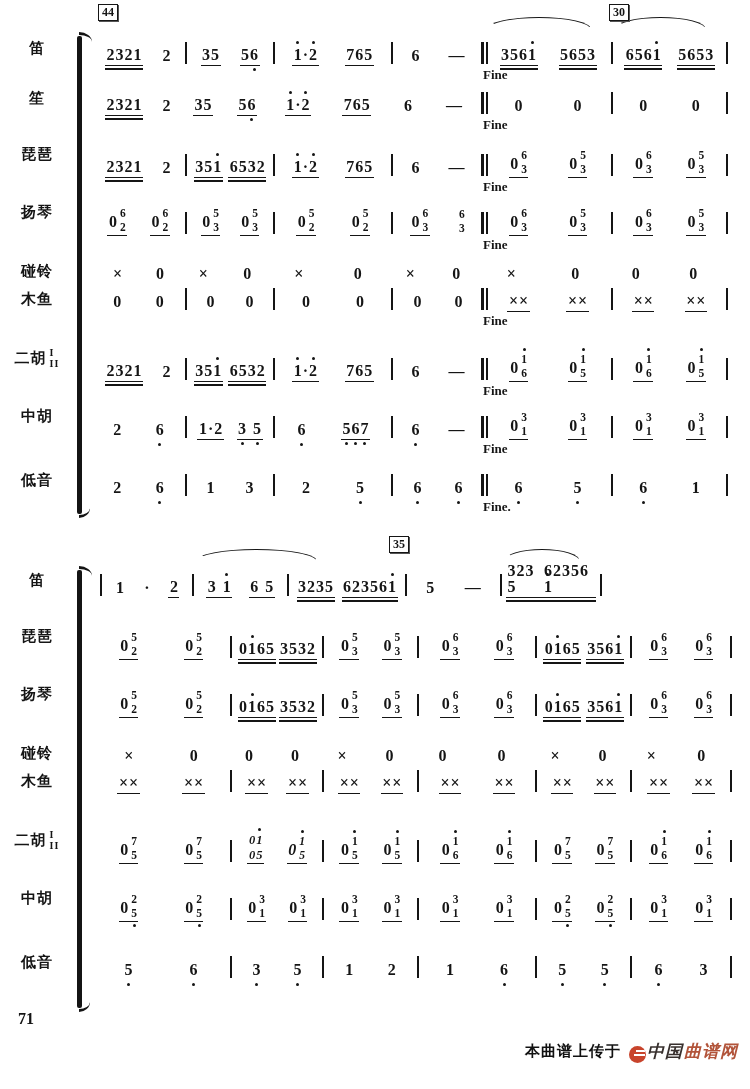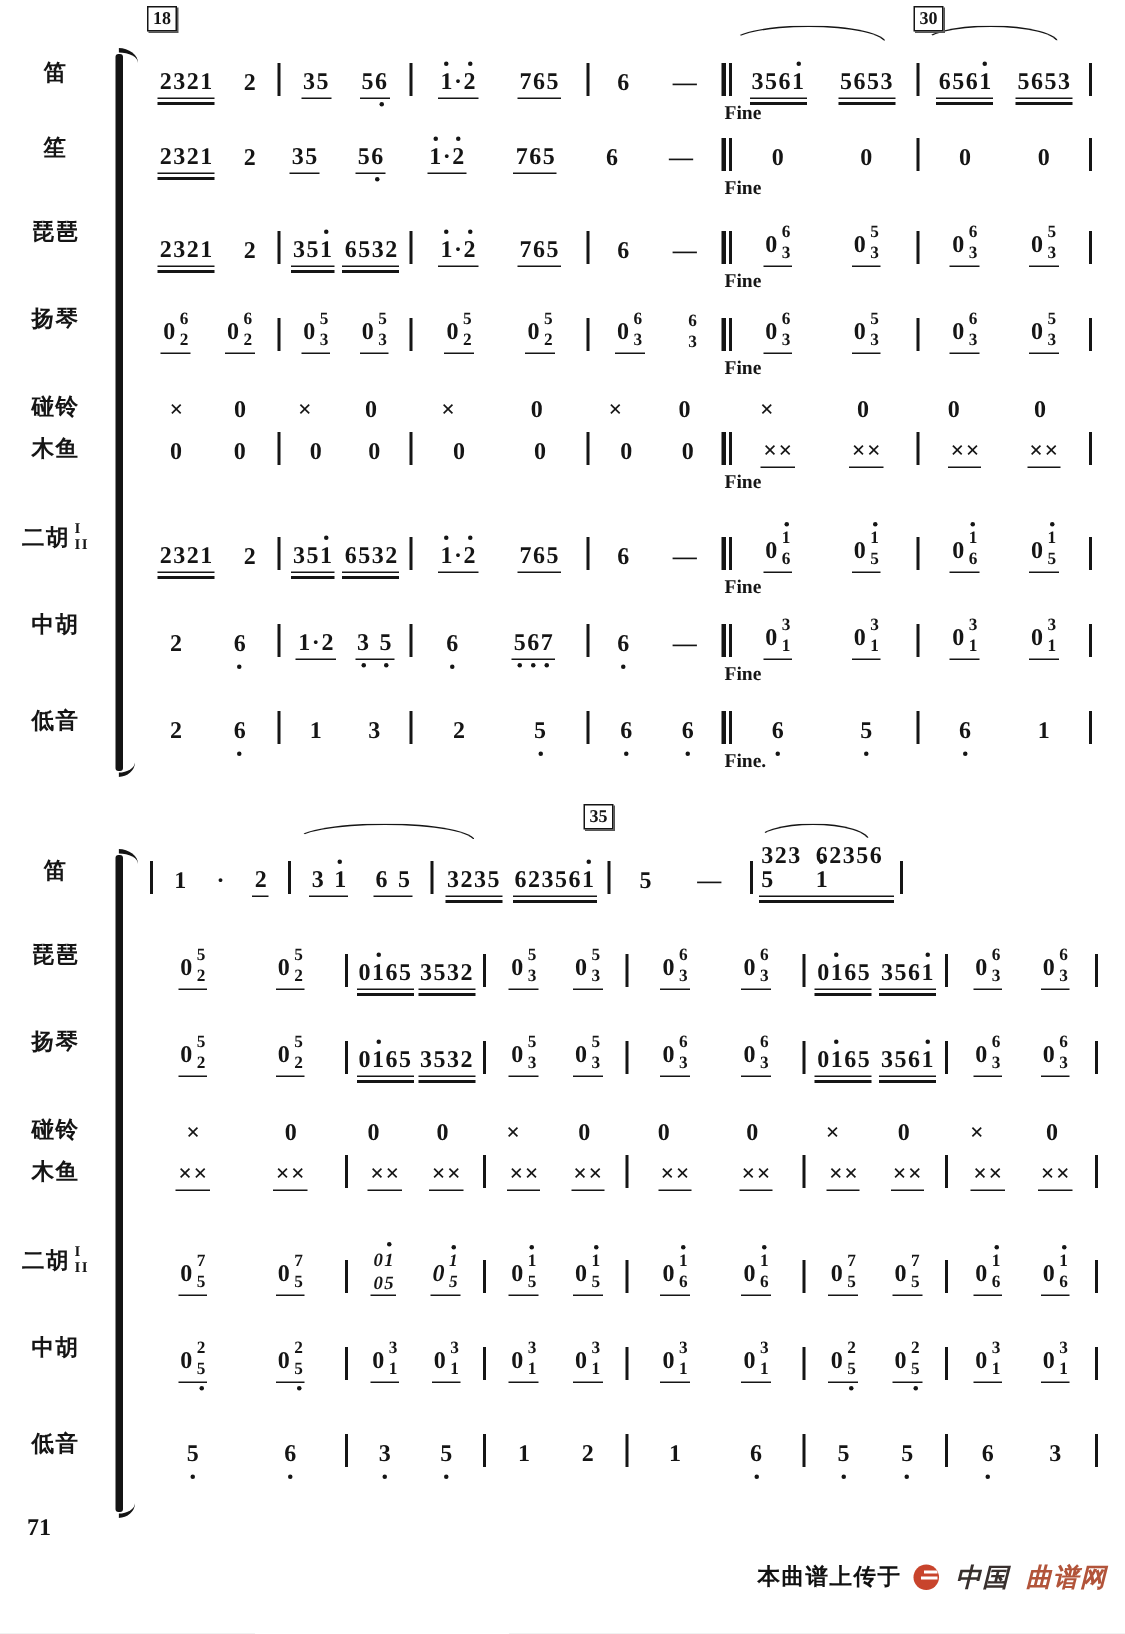--- a/index.html
+++ b/index.html
@@ -52,21 +52,21 @@
         padding:0 3px;font-weight:700;font-size:12px;line-height:15px;background:#fff;}
   .mark.shift{left:-12px;}
   .slur{position:absolute;top:-13px;left:8px;right:16px;height:10px;
         border:1.6px solid transparent;border-top-color:#151515;
         border-radius:50% 50% 0 0/100% 100% 0 0;}
   .slur.long{right:-34px;}
   .pagenum{position:absolute;left:18px;top:1010px;font-weight:700;font-size:16px;}
   .footer{position:absolute;right:12px;top:1040px;display:flex;align-items:center;gap:8px;
           font-family:"Liberation Sans",sans-serif;margin-left:48px;}
   .footer .pre{font-size:15px;color:#111;font-weight:600;letter-spacing:1px;}
-  .logo{display:flex;align-items:center;gap:11px;}
+  .logo{display:flex;align-items:flex-end;gap:1px;}
   .logo-icon{position:relative;width:17px;height:17px;border-radius:50%;background:#c8442c;overflow:hidden;}
   .logo-icon::before{content:"";position:absolute;right:1px;top:4px;width:9px;height:2px;background:#fff;}
   .logo-icon::after{content:"";position:absolute;right:1px;top:8px;width:11px;height:2px;background:#fff;}
   .brand-cn{font-weight:800;font-style:italic;font-size:17px;color:#38302e;letter-spacing:1px;}
   .brand-rest{font-weight:800;font-style:italic;font-size:17px;color:#b2543a;letter-spacing:1px;}
 </style>
 </head>
 <body>
 
 <div class="page">
@@ -80,21 +80,21 @@
           <div class="bracegap"></div>
           <div class="measure" style="width: 85px; flex: 0 0 85px;">
             <div class="toks">
               <span class="note u2">
                 <span class="nt"><span class="ch">2</span><span class="ch">3</span><span class="ch">2</span><span class="ch">1</span></span>
               </span>
               <span class="note">
                 <span class="nt"><span class="ch">2</span></span>
               </span>
             </div>
-            <div class="mark">18</div>
+            <div class="mark">44</div>
           </div>
           <div class="measure" style="width: 88px; flex: 0 0 88px;">
             <div class="barline">
               <span class="l1"></span>
             </div>
             <div class="toks">
               <span class="note u1">
                 <span class="nt"><span class="ch">3</span><span class="ch">5</span></span>
               </span>
               <span class="note u1">

